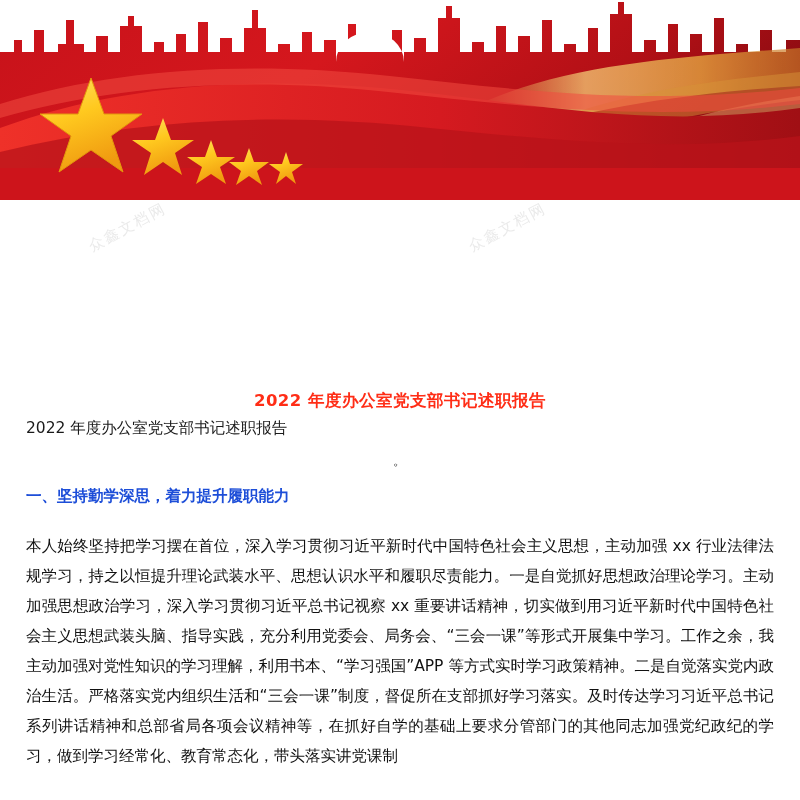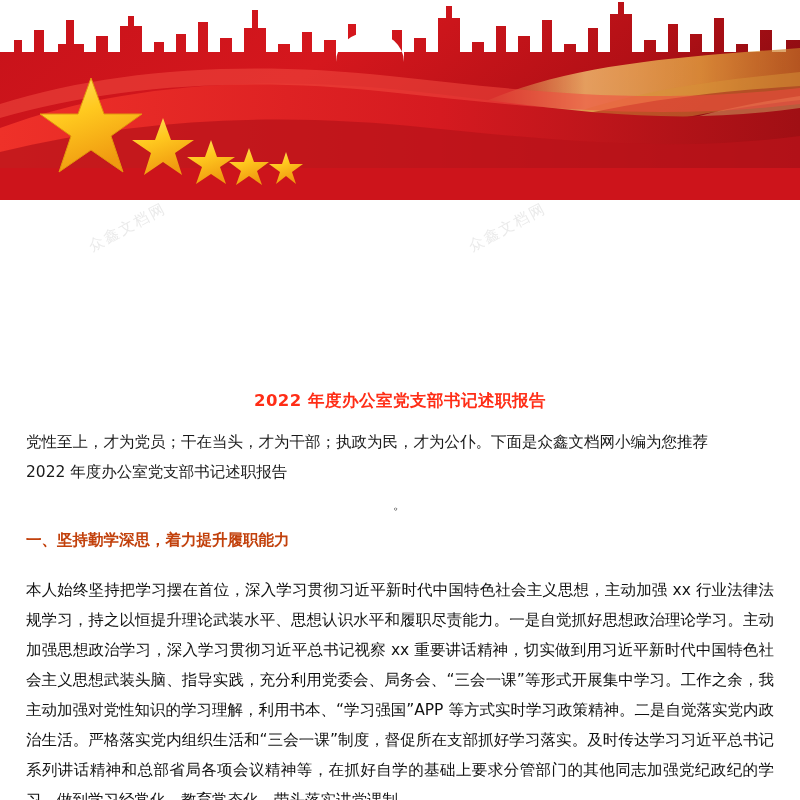--- a/index.html
+++ b/index.html
@@ -88,21 +88,21 @@
     font-size: 13px;
     color: #1a1a1a;
     text-align: center;
     letter-spacing: 1px;
     font-family: "DejaVu Sans", sans-serif;
   }
   .heading {
     margin-top: 16px;
     font-size: 15.5px;
     font-weight: bold;
-    color: #c2410c;
+    color: #1d4ed8;
     font-family: "DejaVu Sans", sans-serif;
   }
   .body-text {
     margin-top: 24px;
     font-size: 15.5px;
     line-height: 30px;
     color: #111111;
     text-align: justify;
     font-family: "DejaVu Sans", sans-serif;
   }
@@ -190,20 +190,19 @@
         <polygon fill="url(#starGrad)" points="286,152 290,164 303,164 292,172 296,184 286,176 276,184 280,172 269,164 282,164"></polygon>
       </g>
     </svg>
   </div>
 
   <div class="watermark wm1">众鑫文档网</div>
   <div class="watermark wm2">众鑫文档网</div>
 
   <div class="doc">
     <div class="doc-title">2022 年度办公室党支部书记述职报告</div>
-    <div class="para">党性至上，才为党员；干在当头，才为干部；执政为民，才为公仆。下面是众鑫文档网小编为您推荐</div>
     <div class="para tight">2022 年度办公室党支部书记述职报告</div>
     <div class="dot-line">。</div>
     <div class="heading">一、坚持勤学深思，着力提升履职能力</div>
     <div class="body-text">本人始终坚持把学习摆在首位，深入学习贯彻习近平新时代中国特色社会主义思想，主动加强 xx 行业法律法规学习，持之以恒提升理论武装水平、思想认识水平和履职尽责能力。一是自觉抓好思想政治理论学习。主动加强思想政治学习，深入学习贯彻习近平总书记视察 xx 重要讲话精神，切实做到用习近平新时代中国特色社会主义思想武装头脑、指导实践，充分利用党委会、局务会、“三会一课”等形式开展集中学习。工作之余，我主动加强对党性知识的学习理解，利用书本、“学习强国”APP 等方式实时学习政策精神。二是自觉落实党内政治生活。严格落实党内组织生活和“三会一课”制度，督促所在支部抓好学习落实。及时传达学习习近平总书记系列讲话精神和总部省局各项会议精神等，在抓好自学的基础上要求分管部门的其他同志加强党纪政纪的学习，做到学习经常化、教育常态化，带头落实讲党课制</div>
   </div>
 
 </div>
 
 </body></html>

